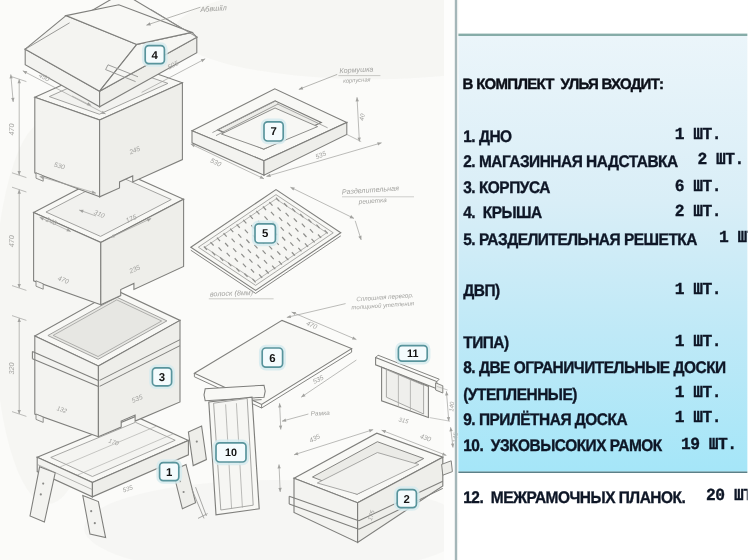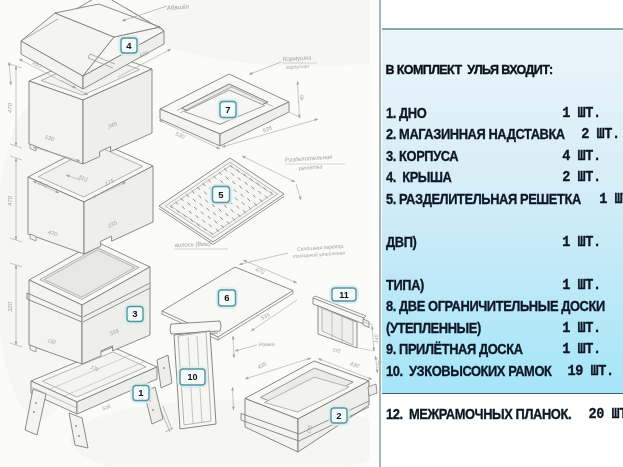--- a/index.html
+++ b/index.html
@@ -337,21 +337,21 @@
         <span style="margin-right:7px">1 ШТ.</span>
       </div>
 
 <div class="row" style="top:96.1px">
         <span>2. МАГАЗИННАЯ НАДСТАВКА</span>
         <span style="margin-right:7px">2 ШТ.</span>
       </div>
 
 <div class="row" style="top:117.6px">
         <span>3. КОРПУСА</span>
-        <span style="margin-right:7px">4 ШТ.</span>
+        <span style="margin-right:7px">6 ШТ.</span>
       </div>
 
 <div class="row" style="top:139.1px">
         <span>4.&nbsp; КРЫША</span>
         <span style="margin-right:7px">2 ШТ.</span>
       </div>
 
 <div class="row" style="top:160.6px">
         <span>5. РАЗДЕЛИТЕЛЬНАЯ РЕШЕТКА</span>
         <span style="margin-right:7px">1 ШТ.</span>

